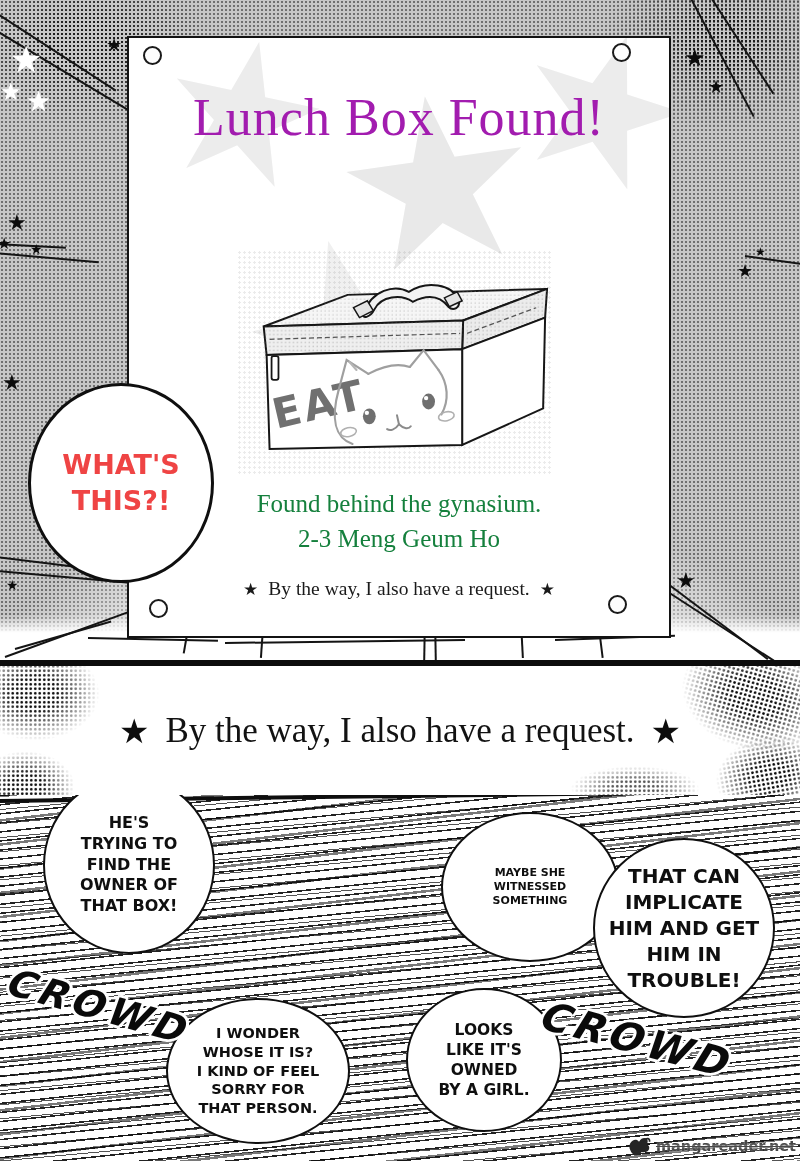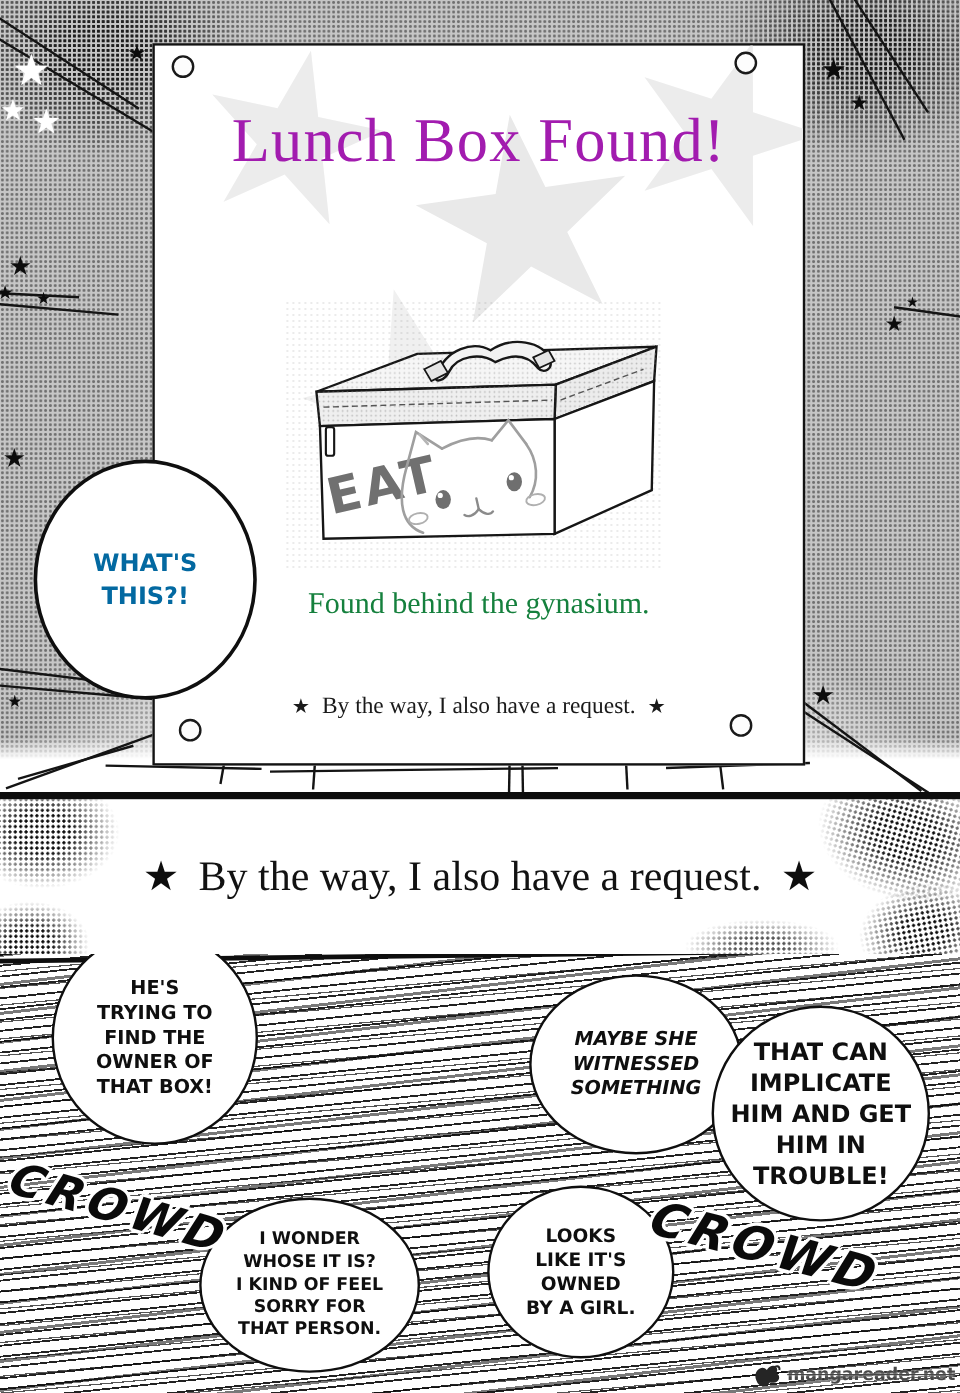--- a/index.html
+++ b/index.html
@@ -39,21 +39,21 @@
   .found-text{position:absolute;left:0;top:448px;width:100%;text-align:center;z-index:1;
     font-family:"Liberation Serif","DejaVu Serif",serif;font-size:25px;line-height:1.4;color:#15803d;}
   .request-note{position:absolute;left:0;top:540px;width:100%;display:flex;gap:10px;
     align-items:center;justify-content:center;z-index:1;
     font-family:"Liberation Serif","DejaVu Serif",serif;font-size:19.5px;color:#1a1a1a;}
   .request-note .star-inline{font-size:17px;font-family:"DejaVu Sans",sans-serif;}
 
   
   .balloon{position:absolute;left:28px;top:383px;width:180px;height:194px;background:#fff;
     border:3px solid #0f0f0f;border-radius:50%;display:flex;align-items:center;justify-content:center;
-    text-align:center;font-weight:bold;font-size:20px;line-height:1.35;color:#0369a1;
+    text-align:center;font-weight:bold;font-size:27px;line-height:1.35;color:#ef4444;
     white-space:pre-line;z-index:4;font-family:"DejaVu Sans",sans-serif;}
 
   
   .banner{position:absolute;left:0;top:660px;width:800px;height:135px;background:#fff;
     border-top:6px solid #0d0d0d;box-sizing:border-box;overflow:hidden;}
   .blotch{position:absolute;background-image:radial-gradient(#0a0a0a 1.1px,transparent 1.45px);
     background-size:4.5px 4.5px;z-index:1;
     -webkit-mask-image:radial-gradient(ellipse at center,#000 25%,transparent 70%);
     mask-image:radial-gradient(ellipse at center,#000 25%,transparent 70%);}
   .banner-text{position:relative;z-index:2;height:100%;display:flex;align-items:center;
@@ -194,20 +194,21 @@
             <path d="M164,176 C160,182 155,183 152,181"></path>
             <path d="M164,176 C169,181 174,181 176,178"></path>
           </g>
           <ellipse cx="113" cy="184" rx="8" ry="4.5" stroke="#b0b0b0" stroke-width="1.6" fill="none" transform="rotate(-12 113 184)"></ellipse>
           <ellipse cx="212" cy="168" rx="8" ry="4.5" stroke="#b0b0b0" stroke-width="1.6" fill="none" transform="rotate(-12 212 168)"></ellipse>
         </svg>
       </div>
 
       <div class="found-text">
         <div>Found behind the gynasium.</div>
+        <div>2-3 Meng Geum Ho</div>
       </div>
 
       <div class="request-note">
         <span class="star-inline">★</span>
         <span>By the way, I also have a request.</span>
         <span class="star-inline">★</span>
       </div>
     </div>
 
     <div class="balloon">WHAT'S
@@ -228,21 +229,21 @@
   </div>
 
   <div class="panel3">
     <div class="panel3-border"></div>
 
     <div class="bub" style="left:43px;top:-19px;width:168px;height:174px;font-size:16px;">HE'S
 TRYING TO
 FIND THE
 OWNER OF
 THAT BOX!</div>
-    <div class="bub" style="left:441px;top:17px;width:174px;height:146px;font-size:16px;font-style:italic;">MAYBE SHE
+    <div class="bub" style="left:441px;top:17px;width:174px;height:146px;font-size:11px;">MAYBE SHE
 WITNESSED
 SOMETHING</div>
     <div class="bub" style="left:593px;top:43px;width:178px;height:176px;font-size:20px;">THAT CAN
 IMPLICATE
 HIM AND GET
 HIM IN
 TROUBLE!</div>
     <div class="bub" style="left:406px;top:193px;width:152px;height:140px;font-size:15.5px;">LOOKS
 LIKE IT'S
 OWNED

